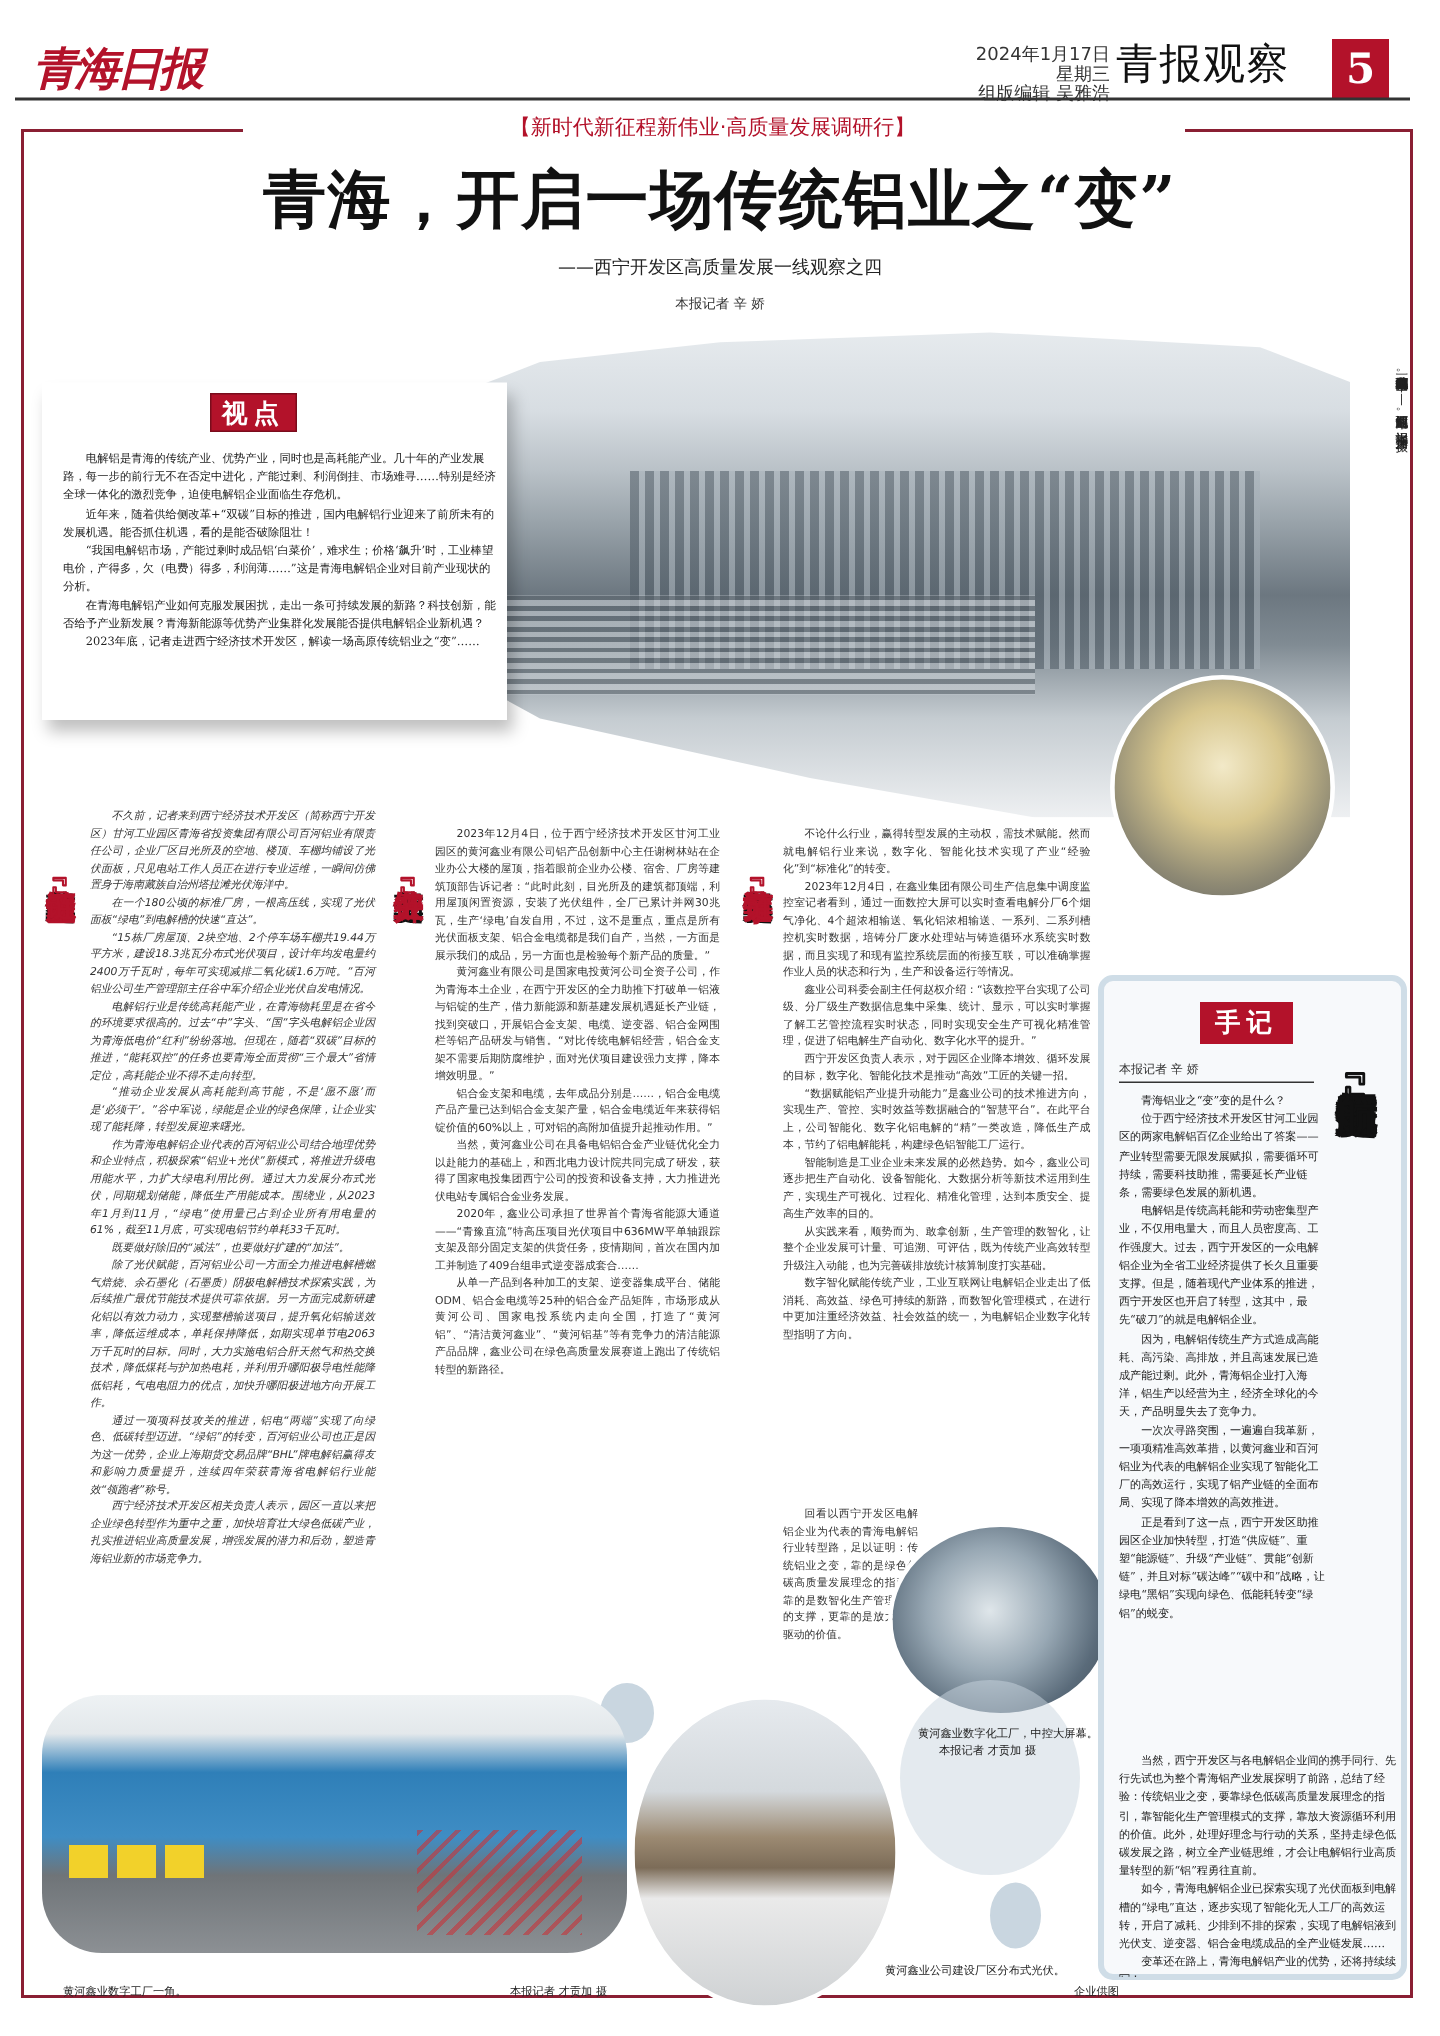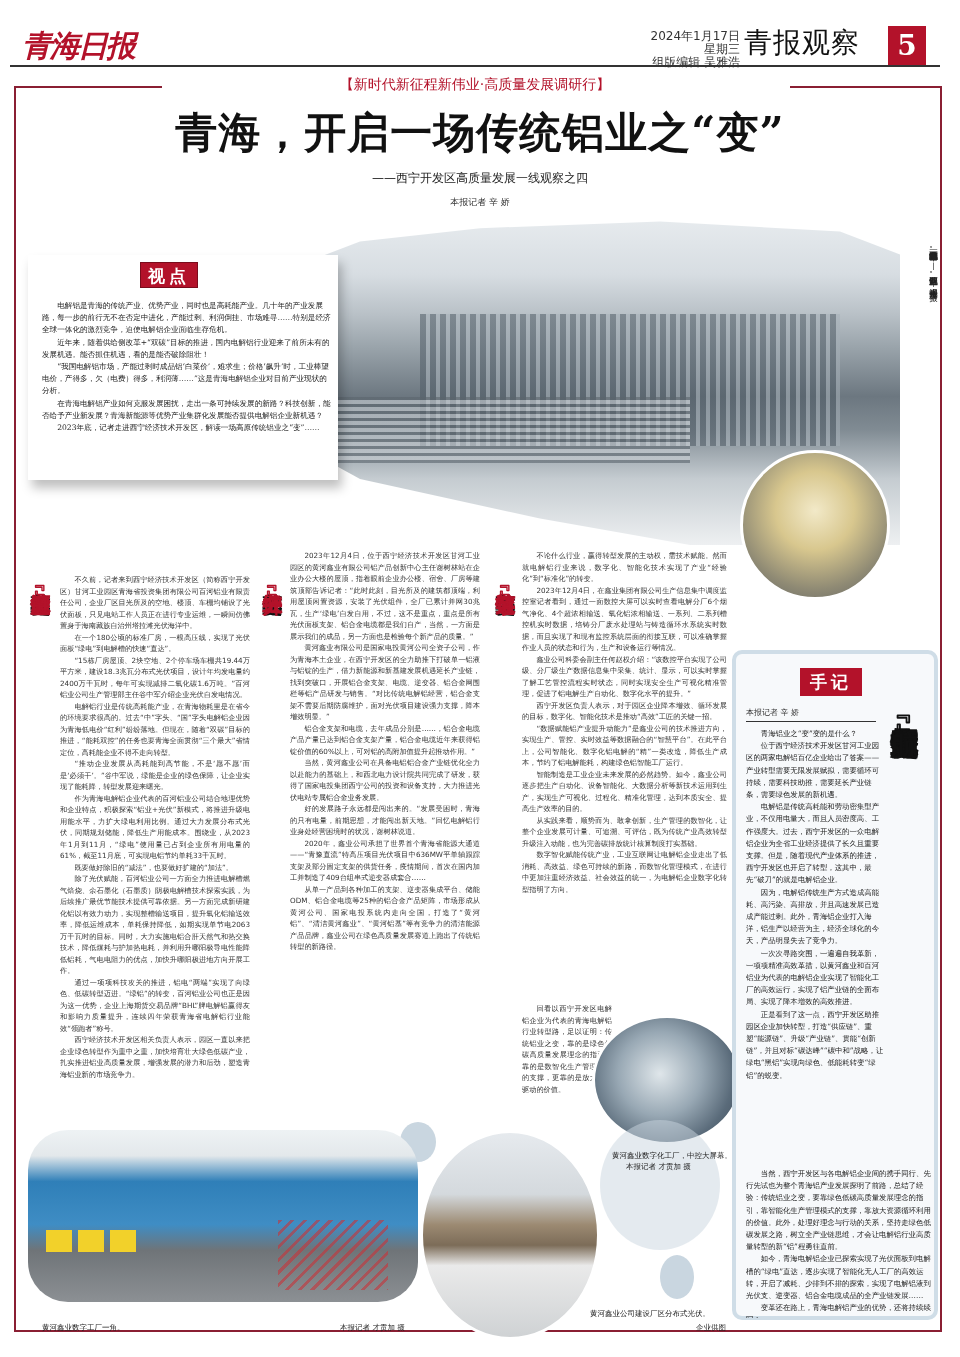--- a/index.html
+++ b/index.html
@@ -41,21 +41,21 @@
   .viewpoint-title { position: absolute; left: 140px; top: 262px; width: 58px; height: 26px; background: #b3122a; color: #fff; font-family: "DejaVu Sans", sans-serif; font-weight: bold; font-size: 17px; text-align: center; line-height: 26px; letter-spacing: 4px; border: 1px solid #7a0c1c; }
   .viewpoint-text { position: absolute; left: 42px; top: 300px; width: 292px; font-family: "DejaVu Serif", serif; font-size: 7.6px; line-height: 12.2px; color: #222; }
   .viewpoint-text p { text-indent: 2em; }
 
   .col-title { position: absolute; width: 24px; font-family: "DejaVu Serif", serif; font-weight: bold; font-size: 20px; line-height: 22px; color: #111; writing-mode: vertical-rl; }
   .col-title .red { color: #b3122a; }
 
   .col-text { position: absolute; font-family: "DejaVu Sans", sans-serif; font-size: 7.2px; line-height: 11.5px; color: #333; text-align: justify; }
   .col-text p { text-indent: 2em; }
 
-  .col1 { left: 60px; top: 574px; width: 190px; height: 580px; }
+  .col1 { left: 60px; top: 538px; width: 190px; height: 580px; font-style: italic; }
   .col2 { left: 290px; top: 550px; width: 190px; height: 450px; }
   .col3 { left: 522px; top: 550px; width: 205px; height: 450px; }
   .col3b { left: 522px; top: 1003px; width: 90px; height: 125px; }
 
   .control-photo { position: absolute; left: 592px; top: 1015px; width: 150px; height: 130px; border-radius: 50%;
     background: radial-gradient(circle at 45% 45%, #dfe6ea 0%, #98a8b4 40%, #5a6b7a 70%, #3d4a54 100%); border: 3px solid #fff; }
 
   .notes-panel { position: absolute; left: 732px; top: 650px; width: 206px; height: 670px; background: #f7f9fb; border: 4px solid #cfdde7; border-radius: 10px; }
   .notes-title { position: absolute; left: 800px; top: 668px; width: 62px; height: 28px; background: #b3122a; color: #fff; font-family: "DejaVu Sans", sans-serif; font-weight: bold; font-size: 17px; text-align: center; line-height: 28px; letter-spacing: 4px; }
   .notes-byline { position: absolute; left: 746px; top: 707px; width: 130px; font-family: "DejaVu Sans", sans-serif; font-size: 8px; color: #333; border-bottom: 1px solid #333; padding-bottom: 3px; }
@@ -134,21 +134,20 @@
 </div>
 
 <div class="col-title" style="left:260px; top:578px;">
   <span>铝业变革之</span><span class="red">升级『产业链』</span>
 </div>
 <div class="col-text col2" style="height:575px; overflow:hidden;">
   <p>2023年12月4日，位于西宁经济技术开发区甘河工业园区的黄河鑫业有限公司铝产品创新中心主任谢树林站在企业办公大楼的屋顶，指着眼前企业办公楼、宿舍、厂房等建筑顶部告诉记者：“此时此刻，目光所及的建筑都顶端，利用屋顶闲置资源，安装了光伏组件，全厂已累计并网30兆瓦，生产‘绿电’自发自用，不过，这不是重点，重点是所有光伏面板支架、铝合金电缆都是我们自产，当然，一方面是展示我们的成品，另一方面也是检验每个新产品的质量。”</p>
   <p>黄河鑫业有限公司是国家电投黄河公司全资子公司，作为青海本土企业，在西宁开发区的全力助推下打破单一铝液与铝锭的生产，借力新能源和新基建发展机遇延长产业链，找到突破口，开展铝合金支架、电缆、逆变器、铝合金网围栏等铝产品研发与销售。“对比传统电解铝经营，铝合金支架不需要后期防腐维护，面对光伏项目建设强力支撑，降本增效明显。”</p>
   <p>铝合金支架和电缆，去年成品分别是……，铝合金电缆产品产量已达到铝合金支架产量，铝合金电缆近年来获得铝锭价值的60%以上，可对铝的高附加值提升起推动作用。”</p>
   <p>当然，黄河鑫业公司在具备电铝铝合金产业链优化全力以赴能力的基础上，和西北电力设计院共同完成了研发，获得了国家电投集团西宁公司的投资和设备支持，大力推进光伏电站专属铝合金业务发展。</p>
-  <p>好的发展路子永远都是闯出来的。“发展受困时，青海的只有电量，前期思想，才能闯出新天地。”回忆电解铝行业身处经营困境时的状况，谢树林说道。</p>
   <p>2020年，鑫业公司承担了世界首个青海省能源大通道——“青豫直流”特高压项目光伏项目中636MW平单轴跟踪支架及部分固定支架的供货任务，疫情期间，首次在国内加工并制造了409台组串式逆变器成套合……</p>
   <p>从单一产品到各种加工的支架、逆变器集成平台、储能ODM、铝合金电缆等25种的铝合金产品矩阵，市场形成从黄河公司、国家电投系统内走向全国，打造了“黄河铝”、“清洁黄河鑫业”、“黄河铝基”等有竞争力的清洁能源产品品牌，鑫业公司在绿色高质量发展赛道上跑出了传统铝转型的新路径。</p>
 </div>
 
 <div class="col-title" style="left:493px; top:578px;">
   <span>铝业变革之</span><span class="red">打通『数字链』</span>
 </div>
 <div class="col-text col3" style="overflow:hidden;">
   <p>不论什么行业，赢得转型发展的主动权，需技术赋能。然而就电解铝行业来说，数字化、智能化技术实现了产业“经验化”到“标准化”的转变。</p>
   <p>2023年12月4日，在鑫业集团有限公司生产信息集中调度监控室记者看到，通过一面数控大屏可以实时查看电解分厂6个烟气净化、4个超浓相输送、氧化铝浓相输送、一系列、二系列槽控机实时数据，培铸分厂废水处理站与铸造循环水系统实时数据，而且实现了和现有监控系统层面的衔接互联，可以准确掌握作业人员的状态和行为，生产和设备运行等情况。</p>
@@ -190,13 +189,13 @@
 <div class="bottom-photo-1"></div>
 <div class="bottom-photo-2"></div>
 
 <div class="cap" style="left:600px; top:1150px; width:130px;margin-left:12px;">
   <div>黄河鑫业数字化工厂，中控大屏幕。</div>
   <div style="padding-left:14px;">本报记者 才贡加 摄</div>
 </div>
 <div class="cap" style="left:42px; top:1322px;">黄河鑫业数字工厂一角。</div>
 <div class="cap" style="left:340px; top:1322px;">本报记者 才贡加 摄</div>
 <div class="cap" style="left:590px; top:1308px; width:120px;">黄河鑫业公司建设厂区分布式光伏。</div>
-<div class="cap" style="left:696px; top:1322px;">企业供图</div>
+<div class="cap" style="left:716px; top:1322px;">企业供图</div>
 
 </body></html>

